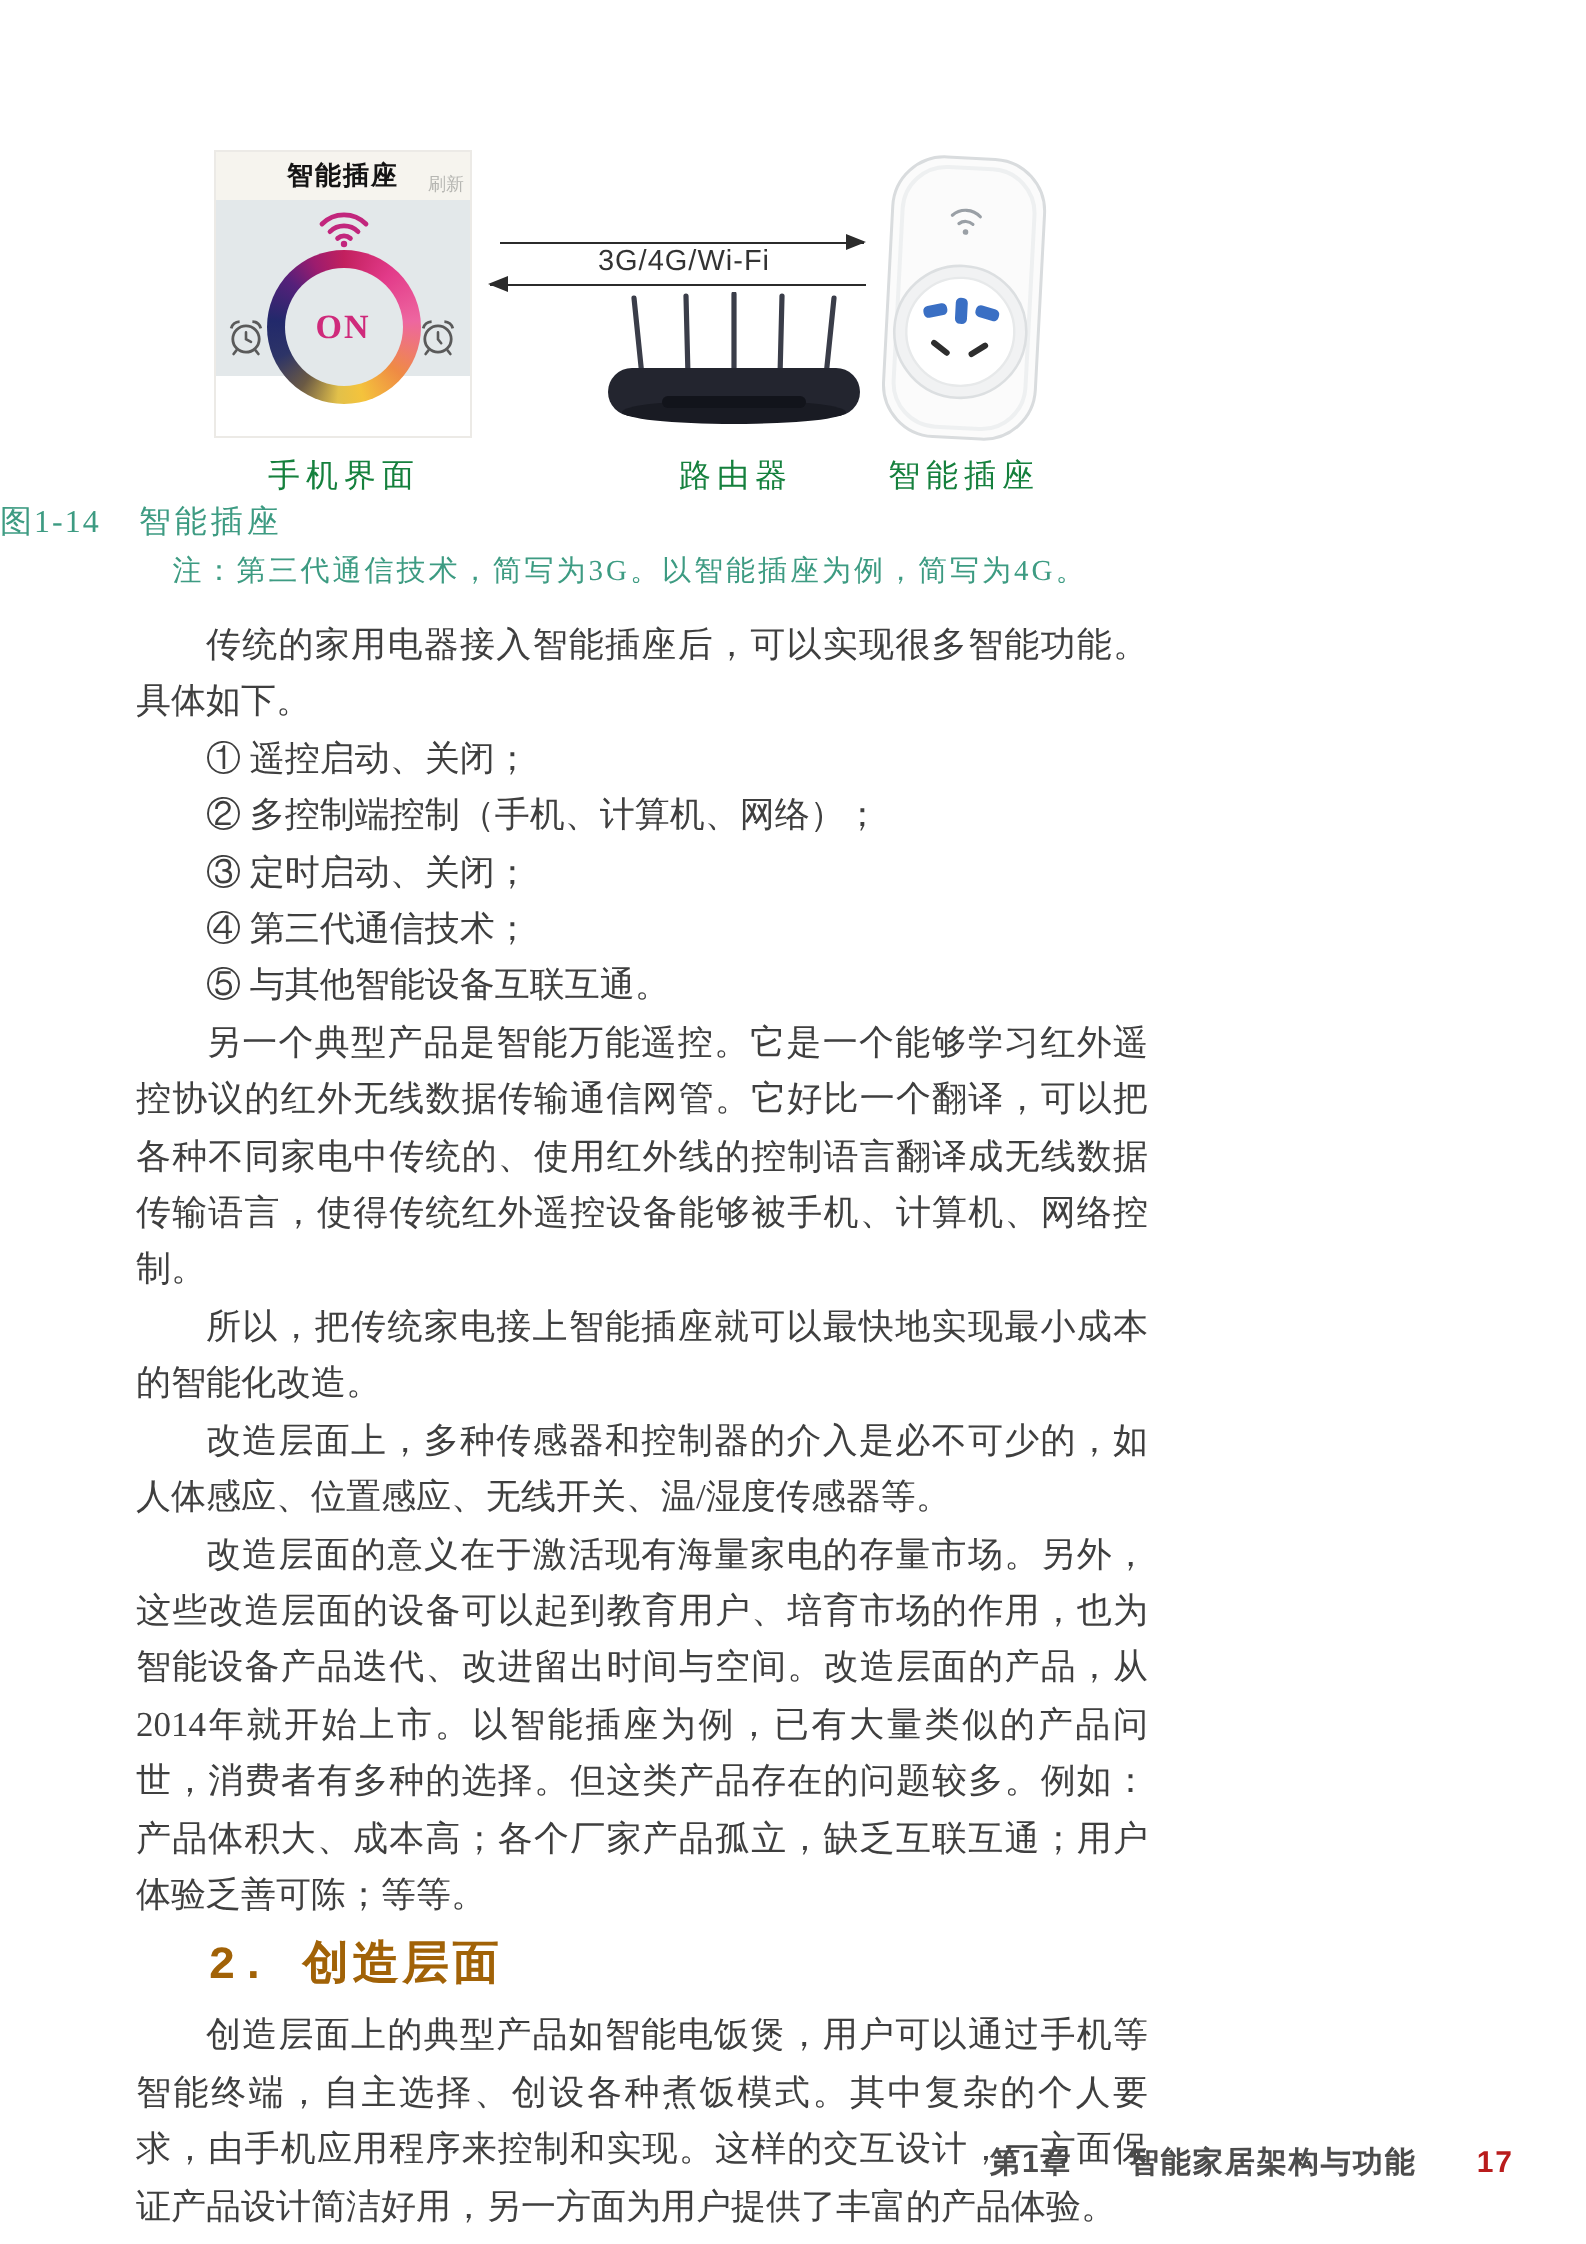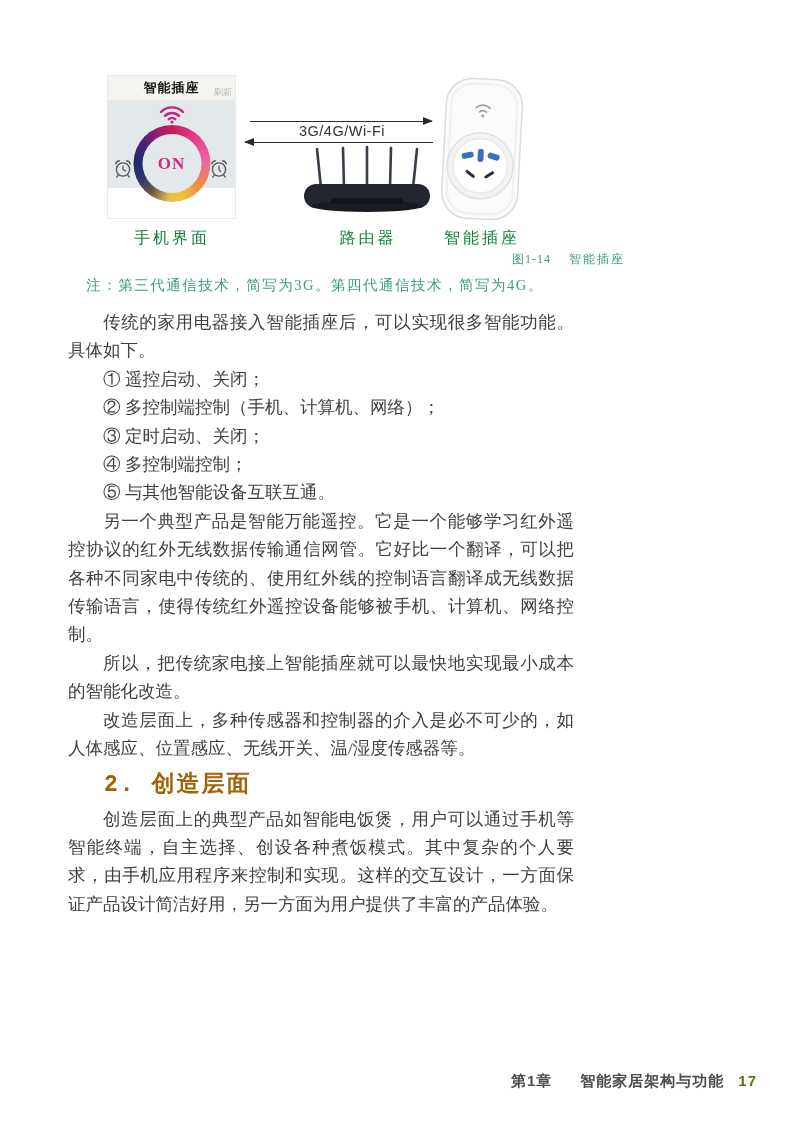--- a/index.html
+++ b/index.html
@@ -51,22 +51,22 @@
 
   .router-img { position:absolute; left:301px; top:146px; }
   .socket-img { position:absolute; left:436px; top:77px; transform:rotate(3deg); }
 
   
   .img-label {
     position:absolute; top:228px; transform:translateX(-50%);
     font-size:16px; color:#15803d; letter-spacing:3px; white-space:nowrap;
   }
   .fig-caption {
-    position:absolute; left:0; top:251px; width:625px; text-align:right;
-    font-size:12px; color:#3d9b82; letter-spacing:1px;
+    position:absolute; left:0; top:251px; width:625px; text-align:left;
+    font-size:16px; color:#3d9b82; letter-spacing:1px;
   }
   .fig-caption .cap-title { margin-left:14px; letter-spacing:2px; }
   .fig-note {
     position:absolute; left:0; top:276px; width:630px; text-align:center;
     font-size:14.5px; color:#3d9b82; letter-spacing:1.5px;
   }
 
   
   .text-col {
     position:absolute; left:68px; top:308px; width:506px;
@@ -79,21 +79,21 @@
     font-size:23px; line-height:26px; color:#a16207; letter-spacing:2px;
   }
 
   
   .footer {
     position:absolute; top:1072px; right:36px;
     font-family:"Liberation Sans", sans-serif; font-weight:bold;
     font-size:15px; color:#4c4c4c; letter-spacing:1px; white-space:nowrap;
   }
   .footer .footer-title { margin-left:28px; }
-  .footer .page-num { margin-left:14px; color:#4d7c0f; }
+  .footer .page-num { margin-left:30px; color:#b91c1c; }
 </style>
 </head>
 <body>
 
 <div class="page">
 
   <div>
 
     <div class="phone">
       <div class="phone-header">
@@ -160,33 +160,34 @@
     </svg>
 
     <span class="img-label" style="left:172px">手机界面</span>
     <span class="img-label" style="left:368px">路由器</span>
     <span class="img-label" style="left:482px">智能插座</span>
 
     <div class="fig-caption">
       <span class="cap-num">图1-14</span>
       <span class="cap-title">智能插座</span>
     </div>
-    <div class="fig-note">注：第三代通信技术，简写为3G。第四代通信技术，简写为4G。</div>
+    <div class="fig-note">注：第三代通信技术，简写为3G。以智能插座为例，简写为4G。</div>
   </div>
 
   <div class="text-col">
     <p>传统的家用电器接入智能插座后，可以实现很多智能功能。具体如下。</p>
     <p>① 遥控启动、关闭；</p>
     <p>② 多控制端控制（手机、计算机、网络）；</p>
     <p>③ 定时启动、关闭；</p>
-    <p>④ 多控制端控制；</p>
+    <p>④ 第三代通信技术；</p>
     <p>⑤ 与其他智能设备互联互通。</p>
     <p>另一个典型产品是智能万能遥控。它是一个能够学习红外遥控协议的红外无线数据传输通信网管。它好比一个翻译，可以把各种不同家电中传统的、使用红外线的控制语言翻译成无线数据传输语言，使得传统红外遥控设备能够被手机、计算机、网络控制。</p>
     <p>所以，把传统家电接上智能插座就可以最快地实现最小成本的智能化改造。</p>
     <p>改造层面上，多种传感器和控制器的介入是必不可少的，如人体感应、位置感应、无线开关、温/湿度传感器等。</p>
+    <p>改造层面的意义在于激活现有海量家电的存量市场。另外，这些改造层面的设备可以起到教育用户、培育市场的作用，也为智能设备产品迭代、改进留出时间与空间。改造层面的产品，从2014年就开始上市。以智能插座为例，已有大量类似的产品问世，消费者有多种的选择。但这类产品存在的问题较多。例如：产品体积大、成本高；各个厂家产品孤立，缺乏互联互通；用户体验乏善可陈；等等。</p>
 
     <h2 class="section-heading">2. 创造层面</h2>
     <p>创造层面上的典型产品如智能电饭煲，用户可以通过手机等智能终端，自主选择、创设各种煮饭模式。其中复杂的个人要求，由手机应用程序来控制和实现。这样的交互设计，一方面保证产品设计简洁好用，另一方面为用户提供了丰富的产品体验。</p>
   </div>
 
   <div class="footer">
     <span>第1章</span><span class="footer-title">智能家居架构与功能</span><span class="page-num">17</span>
   </div>
 
 </div>

